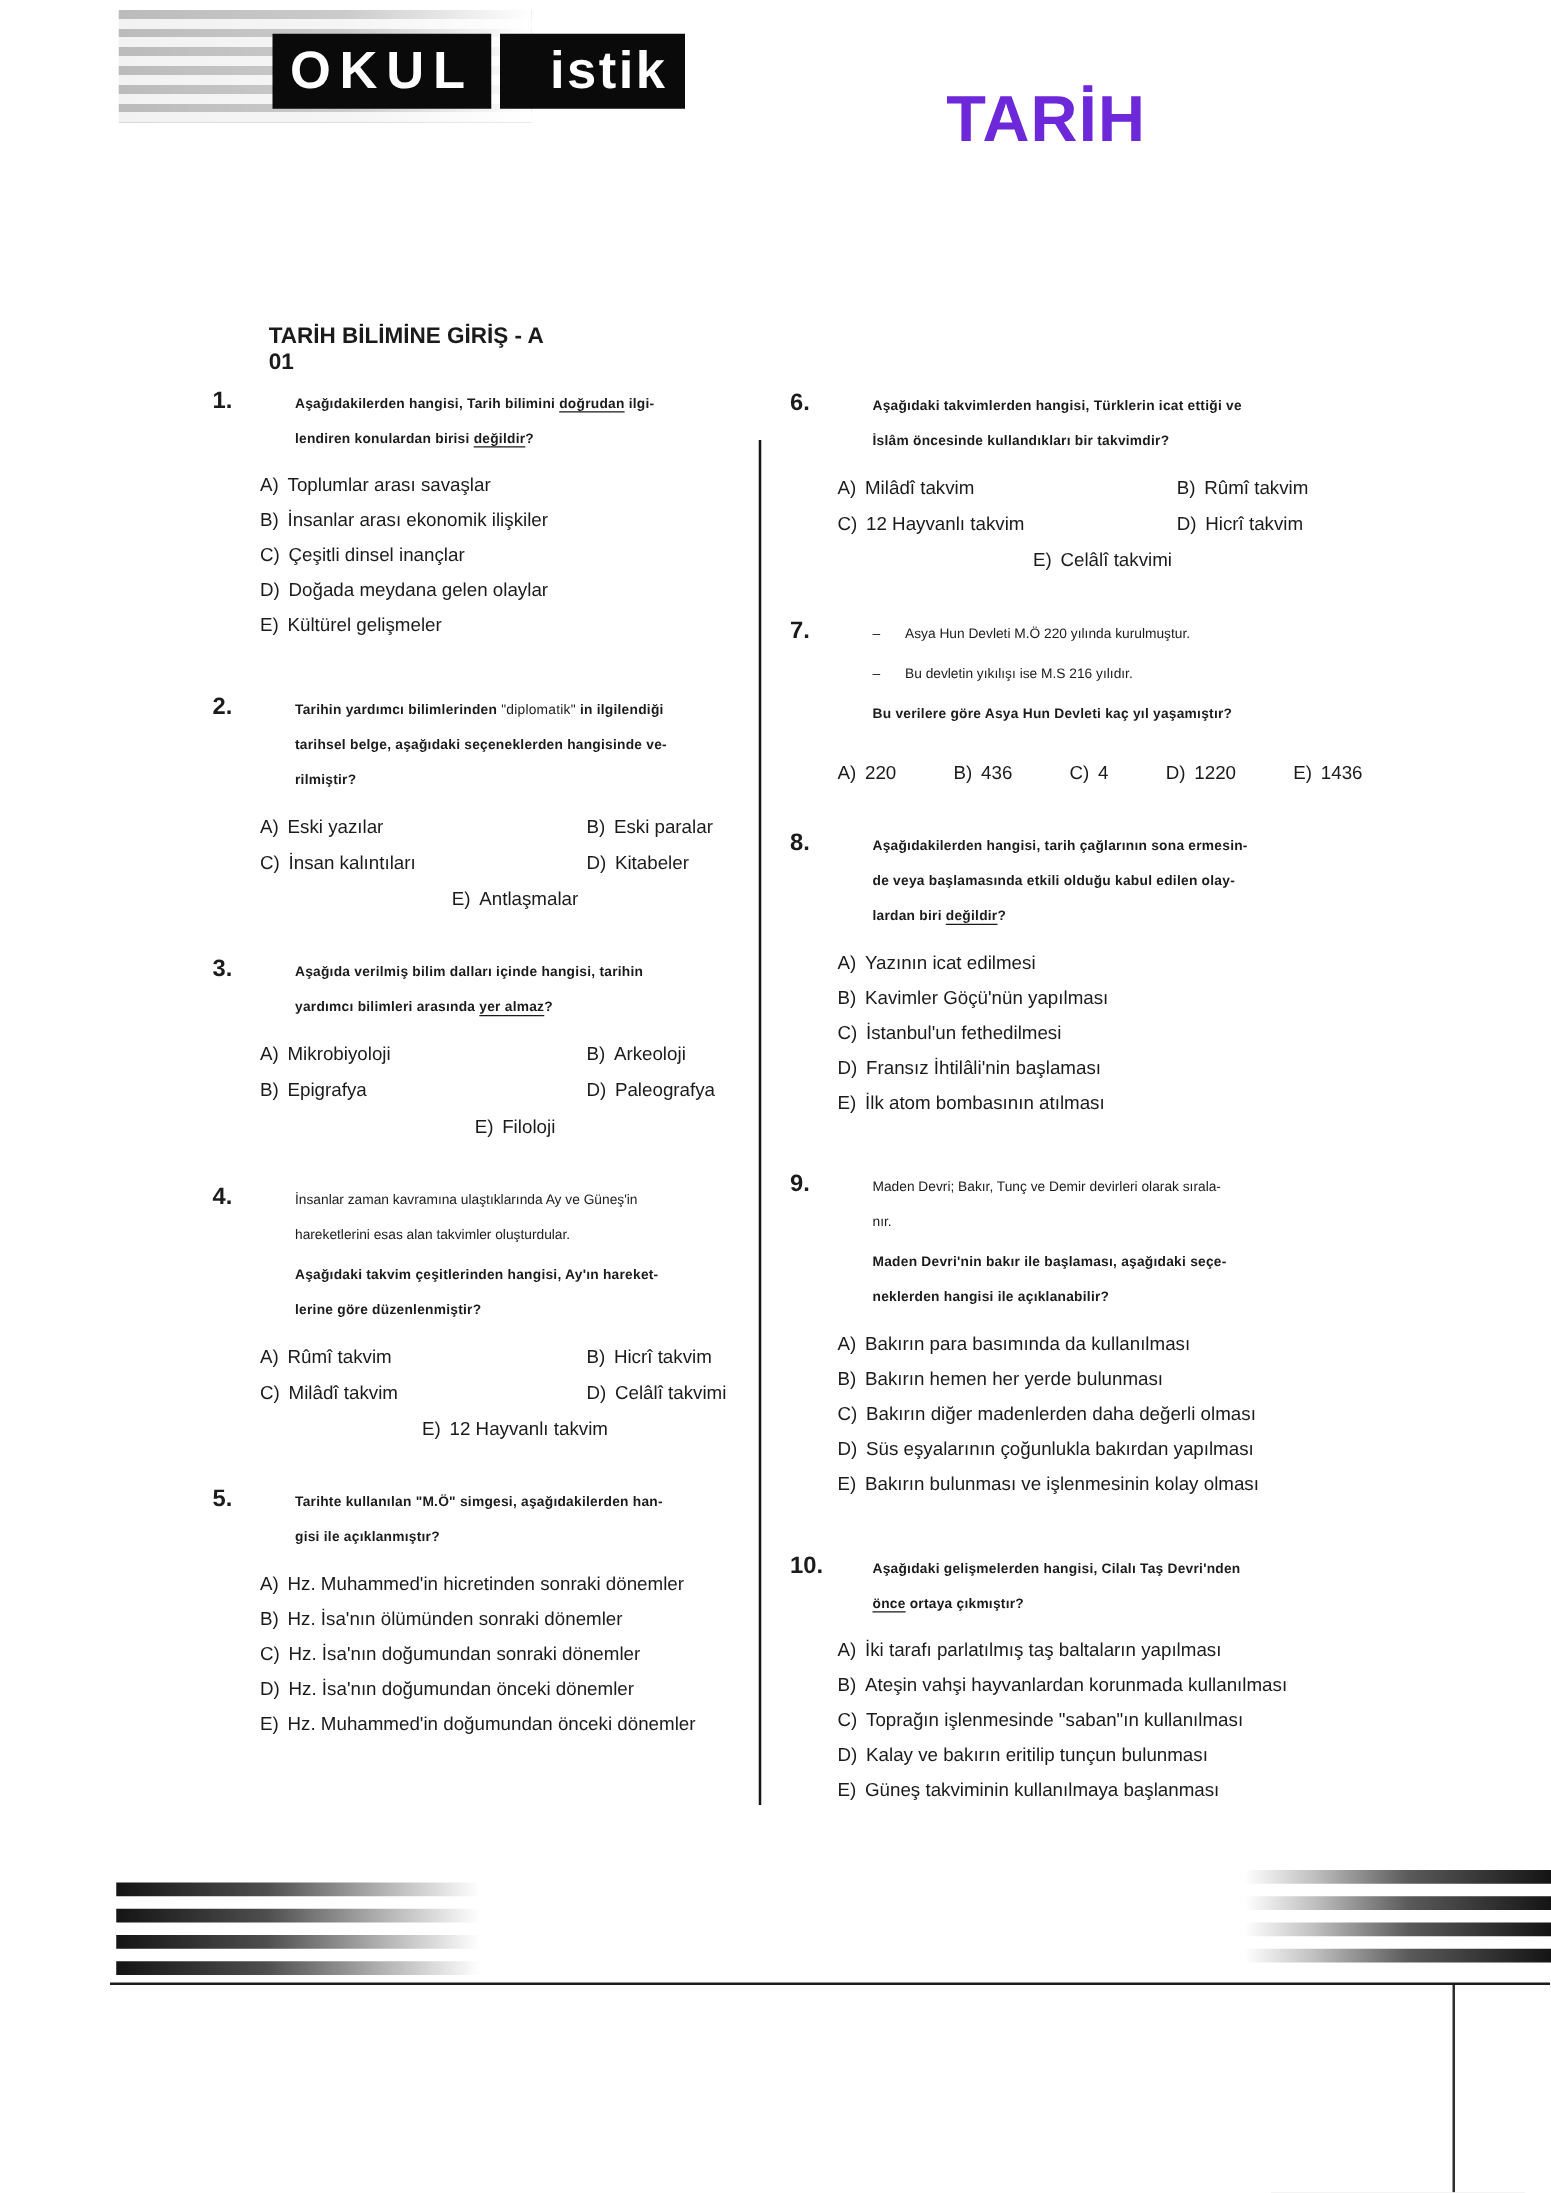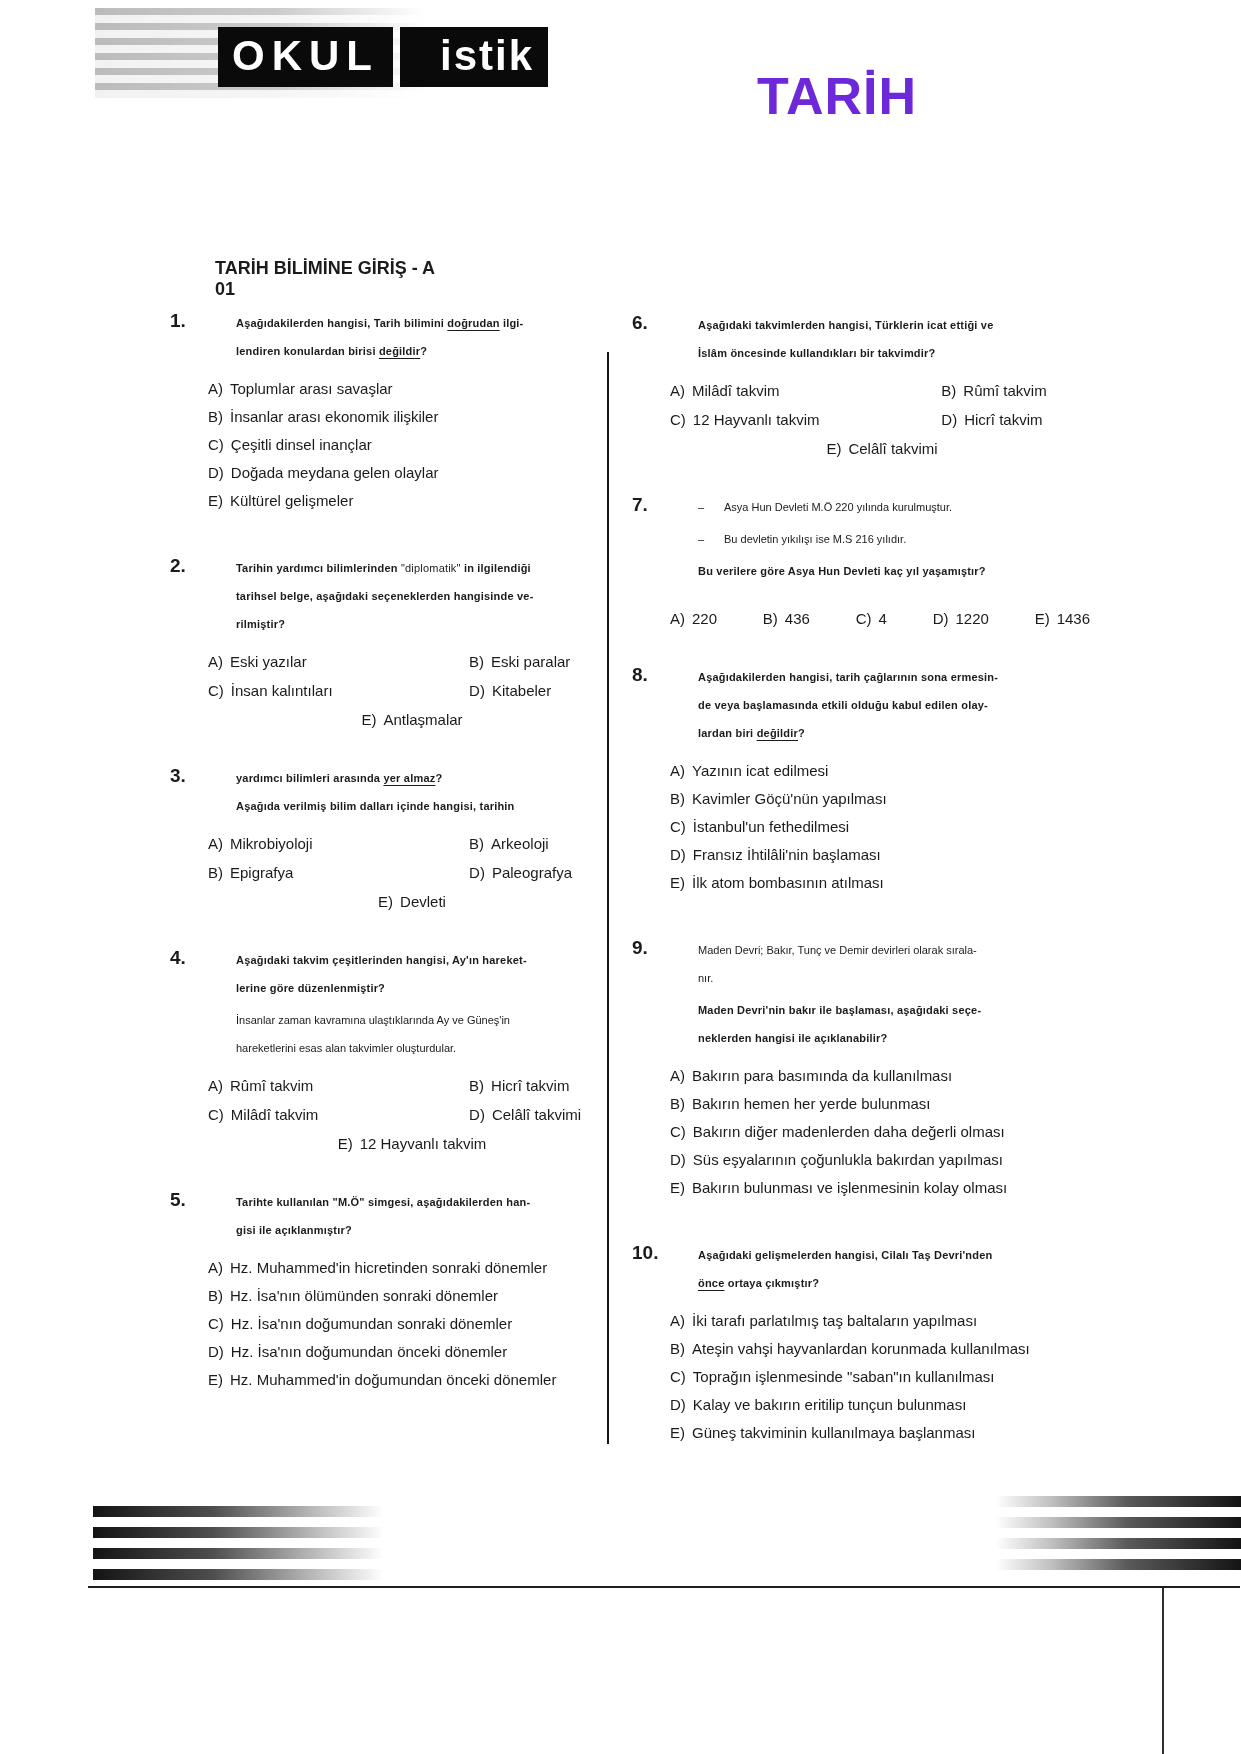--- a/index.html
+++ b/index.html
@@ -140,58 +140,58 @@
               <span class="olabel">E)</span>
               <span class="otext">Antlaşmalar</span>
             </div>
           </div>
         </div>
       </div>
       <div class="q">
         <div class="qnum">3.</div>
         <div class="qbody">
           <div class="para bold">
+            <div class="line"><span>Aşağıda verilmiş bilim dalları içinde hangisi, tarihin</span></div>
             <div class="line"><span>yardımcı bilimleri arasında </span><span class="u ">yer almaz</span><span>?</span></div>
-            <div class="line"><span>Aşağıda verilmiş bilim dalları içinde hangisi, tarihin</span></div>
           </div>
           <div class="opts pairs">
             <div class="opt">
               <span class="olabel">A)</span>
               <span class="otext">Mikrobiyoloji</span>
             </div>
             <div class="opt">
               <span class="olabel">B)</span>
               <span class="otext">Arkeoloji</span>
             </div>
             <div class="opt">
               <span class="olabel">B)</span>
               <span class="otext">Epigrafya</span>
             </div>
             <div class="opt">
               <span class="olabel">D)</span>
               <span class="otext">Paleografya</span>
             </div>
             <div class="opt center">
               <span class="olabel">E)</span>
-              <span class="otext">Devleti</span>
+              <span class="otext">Filoloji</span>
             </div>
           </div>
         </div>
       </div>
       <div class="q">
         <div class="qnum">4.</div>
         <div class="qbody">
-          <div class="para bold">
-            <div class="line"><span>Aşağıdaki takvim çeşitlerinden hangisi, Ay'ın hareket-</span></div>
-            <div class="line"><span>lerine göre düzenlenmiştir?</span></div>
-          </div>
           <div class="para">
             <div class="line"><span>İnsanlar zaman kavramına ulaştıklarında Ay ve Güneş'in</span></div>
             <div class="line"><span>hareketlerini esas alan takvimler oluşturdular.</span></div>
           </div>
+          <div class="para bold">
+            <div class="line"><span>Aşağıdaki takvim çeşitlerinden hangisi, Ay'ın hareket-</span></div>
+            <div class="line"><span>lerine göre düzenlenmiştir?</span></div>
+          </div>
           <div class="opts pairs">
             <div class="opt">
               <span class="olabel">A)</span>
               <span class="otext">Rûmî takvim</span>
             </div>
             <div class="opt">
               <span class="olabel">B)</span>
               <span class="otext">Hicrî takvim</span>
             </div>
             <div class="opt">

